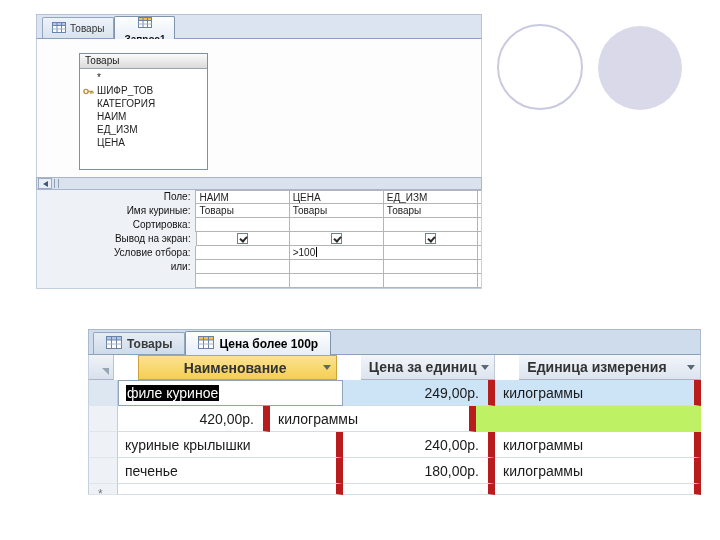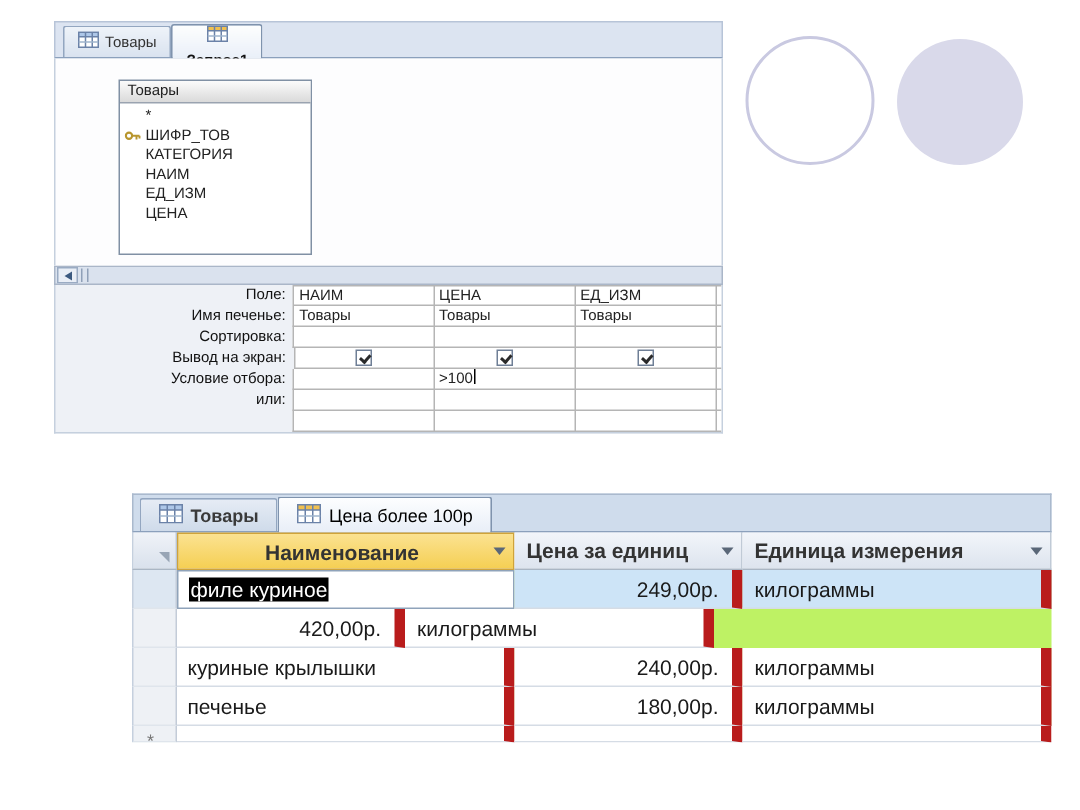--- a/index.html
+++ b/index.html
@@ -34,22 +34,22 @@
   .caret { display:inline-block; width:1px; height:10px; background:#000; vertical-align:-1px; margin-left:1px; }
 
   
   .circle-outline { position:absolute; left:497px; top:24px; width:86px; height:86px; border-radius:50%; background:#fff; border:2px solid #c9c9e1; }
   .circle-filled { position:absolute; left:598px; top:26px; width:84px; height:84px; border-radius:50%; background:#d9d9ea; }
 
   
   .sheet { position:absolute; left:88px; top:329px; width:613px; height:166px; font-size:14px; color:#1a1a1a; }
   .s-tabstrip { height:26px; background:#cfdcec; border:1px solid #aab9cd; border-bottom:1px solid #8ba0bc; display:flex; align-items:flex-end; padding-left:4px; }
   .s-tab { display:flex; align-items:center; gap:5px; height:22px; padding:0 12px; border:1px solid #93a6c0; border-bottom:none; border-radius:2px 2px 0 0; background:linear-gradient(#e6ecf5,#cfdbea); color:#3a3a3a; font-size:12px; font-weight:600; white-space:nowrap; }
-  .s-tab.active { background:linear-gradient(#fdfeff,#e8eef7); height:24px; margin-bottom:-1px; border-color:#7f93ad; font-weight:normal; color:#000; }
-  .s-header { display:flex; height:25px; }
+  .s-tab.active { background:linear-gradient(#fdfeff,#e8eef7); height:24px; margin-bottom:-1px; border-color:#7f93ad; font-weight:bold; color:#000; }
+  .s-header { display:flex; height:25px;gap:24px; }
   .sel-h { width:30px; background:linear-gradient(#f0f3f8,#d9e1ec); border-right:1px solid #b9c4d2; border-bottom:1px solid #aab6c4; border-left:1px solid #c5d0de; position:relative; }
   .sel-h .corner { position:absolute; right:4px; bottom:4px; width:0; height:0; border-top:7px solid #98a5b5; border-left:7px solid transparent; }
   .h-cell { display:flex; align-items:center; background:linear-gradient(#f2f5fa,#dde4ee); border-right:1px solid #c0cad6; border-bottom:1px solid #aab6c4; font-weight:bold; color:#333; padding:0 5px 0 8px; overflow:hidden; white-space:nowrap; }
   .h-cell .dd { margin-left:auto; width:0; height:0; border-left:4px solid transparent; border-right:4px solid transparent; border-top:5px solid #5a6778; flex:none; }
   .h-name { width:225px; justify-content:center; background:linear-gradient(#fbe291,#f5cf53); border:1px solid #cfa33a; border-right:1px solid #cfa33a; }
   .h-name span.htxt { margin-left:auto; }
   .h-price { width:152px; }
   .h-unit { width:206px; }
   .s-row { display:flex; height:26px; background:#bef264; }
   .sel-c { width:30px; background:#eef1f5; border-right:1px solid #c3ccd8; border-bottom:1px solid #dfe5ec; border-left:1px solid #c5d0de; font-size:12px; color:#777; padding-left:9px; line-height:20px; }
@@ -127,21 +127,21 @@
 
     <div class="d-grid">
       <div class="g-row first">
         <div class="g-label">Поле:</div>
         <div class="g-cell col0"><span>НАИМ</span></div>
         <div class="g-cell"><span>ЦЕНА</span></div>
         <div class="g-cell"><span>ЕД_ИЗМ</span></div>
         <div class="g-cell stub"></div>
       </div>
       <div class="g-row">
-        <div class="g-label">Имя печенье:</div>
+        <div class="g-label">Имя куриные:</div>
         <div class="g-cell col0"><span>Товары</span></div>
         <div class="g-cell"><span>Товары</span></div>
         <div class="g-cell"><span>Товары</span></div>
         <div class="g-cell stub"></div>
       </div>
       <div class="g-row">
         <div class="g-label">Сортировка:</div>
         <div class="g-cell col0"></div>
         <div class="g-cell"></div>
         <div class="g-cell"></div>

